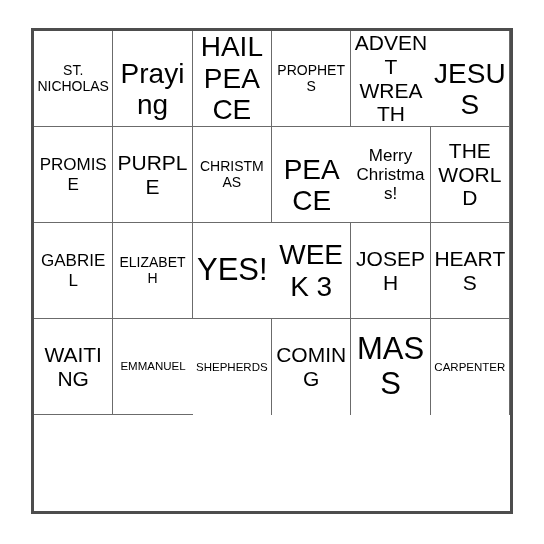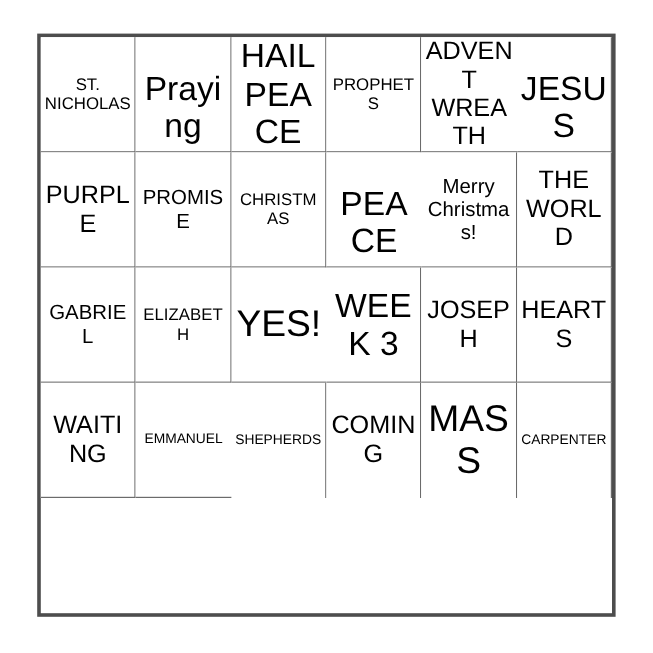--- a/index.html
+++ b/index.html
@@ -92,25 +92,25 @@
       </div>
       <div class="bingo-cell fs-xs">
         <span class="cell-text">PROPHETS</span>
       </div>
       <div class="bingo-cell fs-md">
         <span class="cell-text">ADVENT WREATH</span>
       </div>
       <div class="bingo-cell fs-lg">
         <span class="cell-text">JESUS</span>
       </div>
+      <div class="bingo-cell fs-sm">
+        <span class="cell-text">PROMISE</span>
+      </div>
       <div class="bingo-cell fs-md">
         <span class="cell-text">PURPLE</span>
-      </div>
-      <div class="bingo-cell fs-sm">
-        <span class="cell-text">PROMISE</span>
       </div>
       <div class="bingo-cell fs-xs">
         <span class="cell-text">CHRISTMAS</span>
       </div>
       <div class="bingo-cell fs-lg">
         <span class="cell-text">PEACE</span>
       </div>
       <div class="bingo-cell fs-sm">
         <span class="cell-text">Merry Christmas!</span>
       </div>

